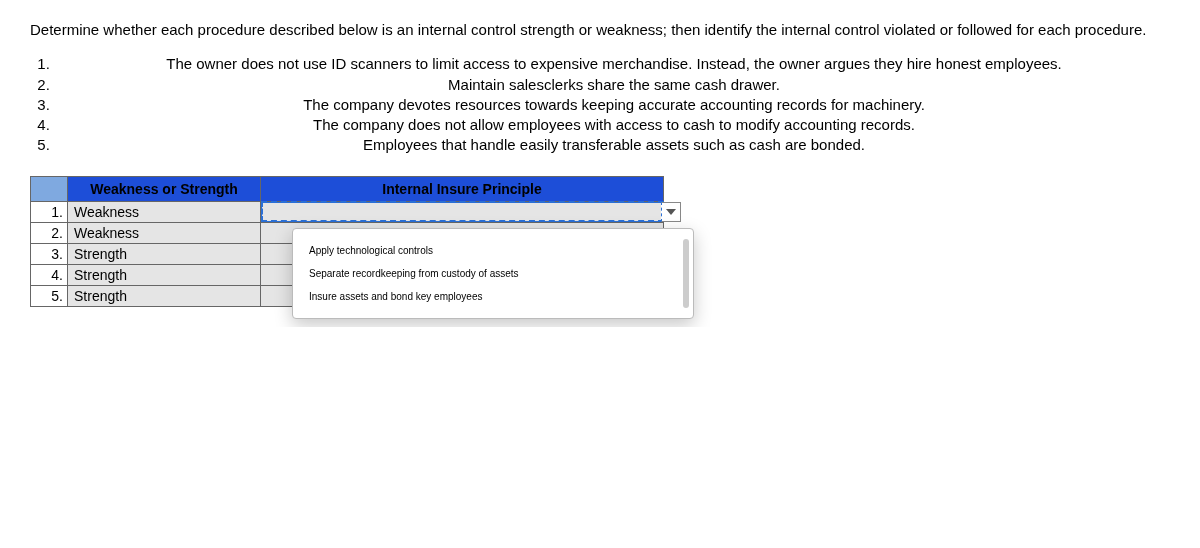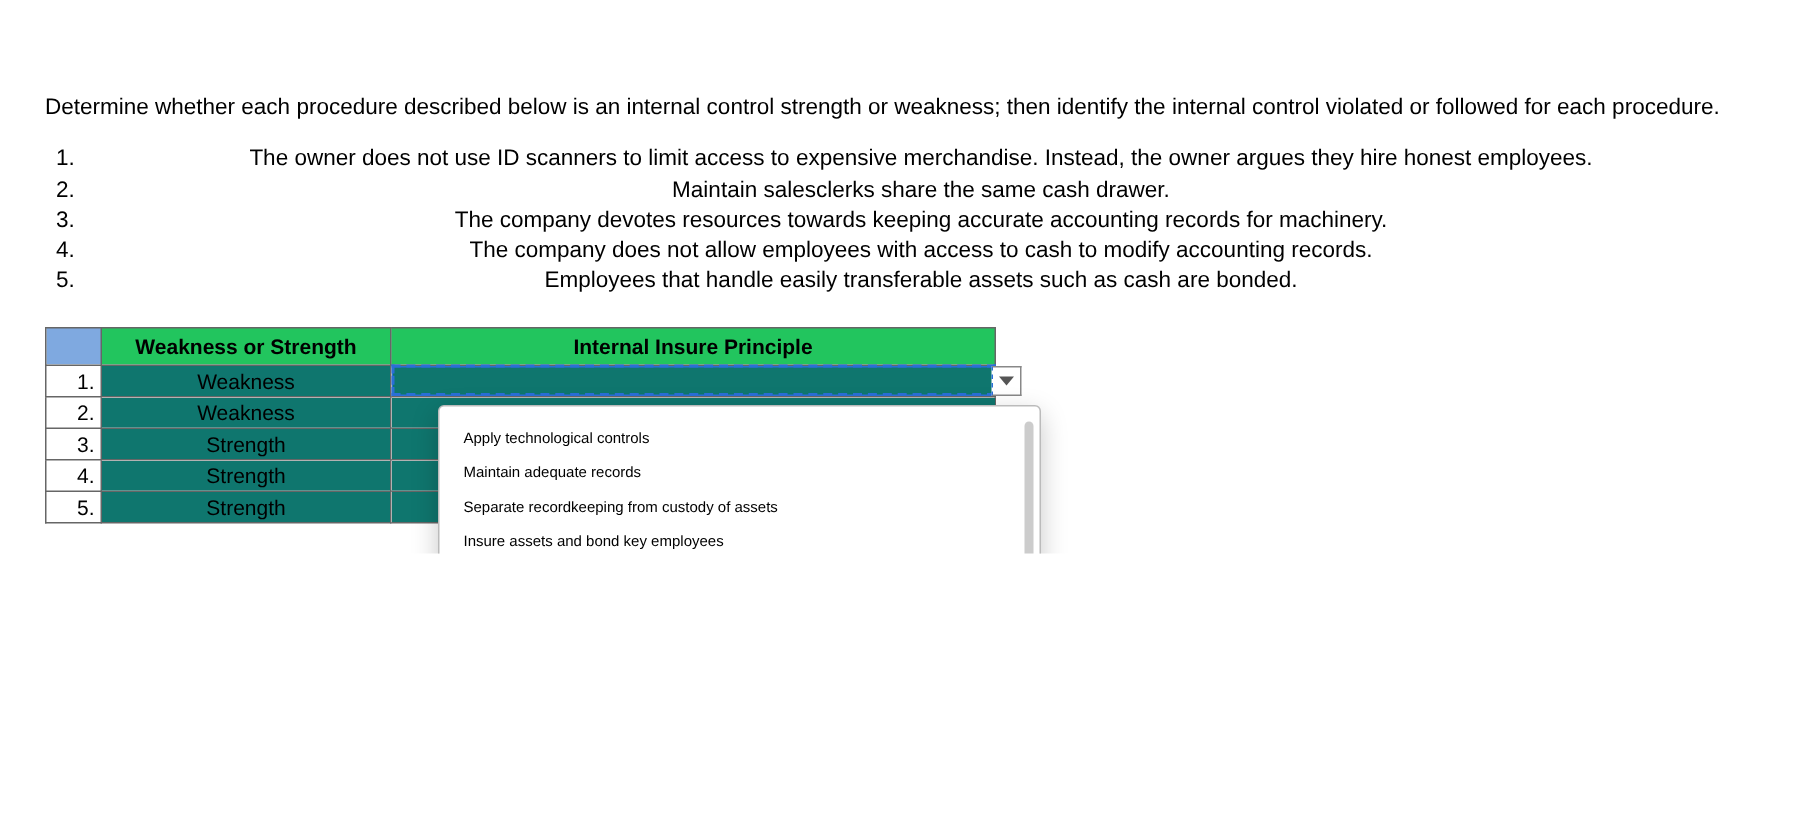--- a/index.html
+++ b/index.html
@@ -8,21 +8,20 @@
     font-family: Arial, Helvetica, sans-serif;
     font-size: 15px;
     color: #000;
     background: #fff;
     width: 1200px;
     box-sizing: border-box;
   }
   .intro {
     margin-bottom: 14px;
     line-height: 1.35;
-    margin-top: 42px;
   }
   ol.qlist {
     margin: 0 0 20px 0;
     padding-left: 24px;
     line-height: 1.35;
   }
   ol.qlist li {
     margin: 0;
     padding-left: 4px;
     text-align: center;
@@ -31,21 +30,21 @@
     position: relative;
   }
   table.answers {
     border-collapse: collapse;
   }
   table.answers th, table.answers td {
     border: 1px solid #666;
     font-size: 14px;
   }
   table.answers th {
-    background: #22c55e;
+    background: #1d4ed8;
     font-weight: bold;
     text-align: center;
     padding: 4px 6px;
   }
   table.answers th.corner {
     width: 24px;
     background: #7fa9e0;
   }
   table.answers th.wcol {
     width: 180px;
@@ -54,23 +53,22 @@
     width: 390px;
   }
   table.answers td.numcell {
     width: 24px;
     text-align: right;
     padding: 2px 4px;
     background: #fff;
   }
   table.answers td.valcell {
     padding: 2px 6px;
-    background: #0f766e;
+    background: #e5e5e5;
     position: relative;
-    text-align: center;
   }
   .caret {
     position: absolute;
     right: 4px;
     top: 50%;
     transform: translateY(-50%);
     width: 0; height: 0;
     border-left: 5px solid transparent;
     border-right: 5px solid transparent;
     border-top: 6px solid #555;
@@ -169,18 +167,17 @@
   <tr>
     <td class="numcell">5.</td>
     <td class="valcell"><span>Strength</span></td>
     <td class="valcell"><span></span></td>
   </tr>
 </tbody>
     </table>
 
 <div class="dropdown">
   <div class="opt">Apply technological controls</div>
-  <div class="opt">Maintain adequate records</div>
   <div class="opt">Separate recordkeeping from custody of assets</div>
   <div class="opt">Insure assets and bond key employees</div>
   <div class="scrollbar"></div>
 </div>
 </div>
 
 </body></html>

